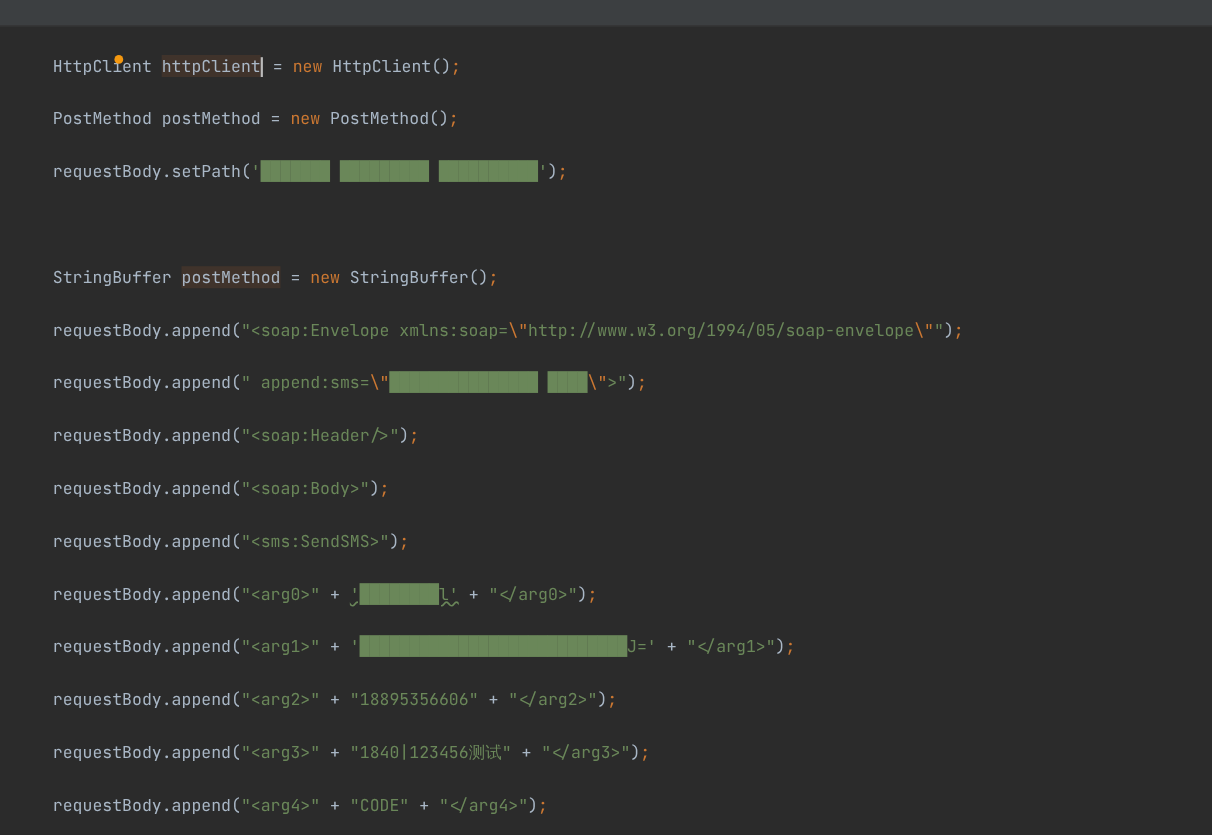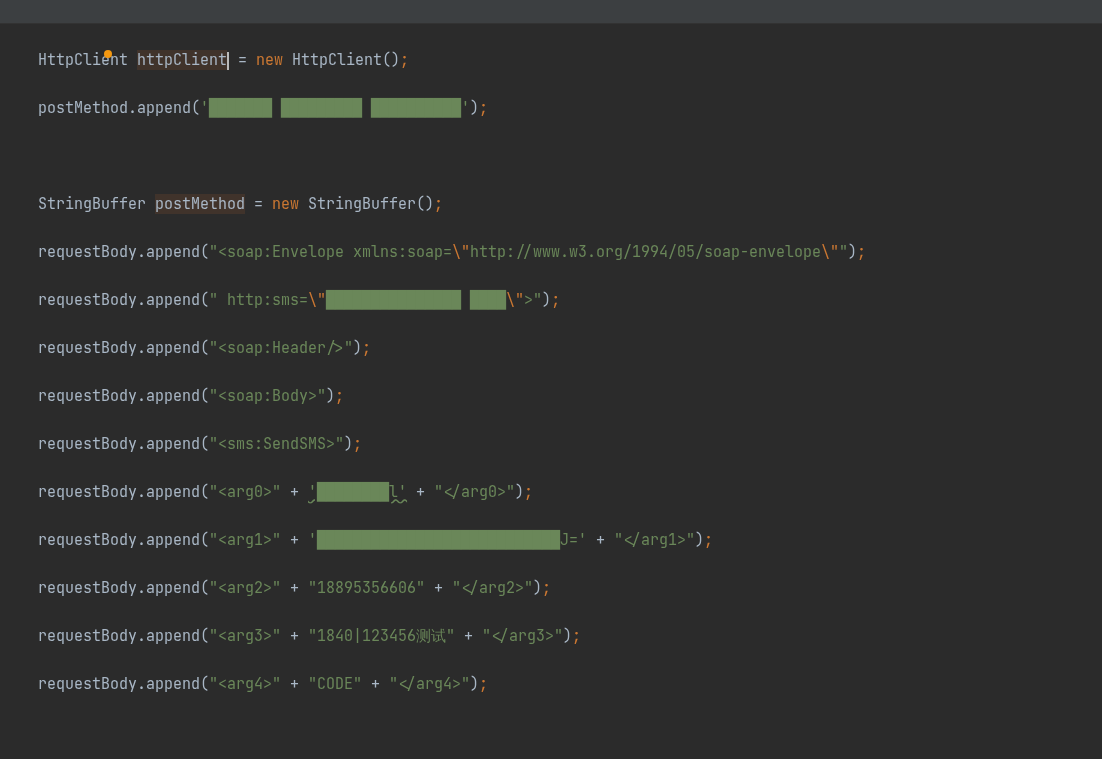--- a/index.html
+++ b/index.html
@@ -16,46 +16,47 @@
   }
   .topbar {
     height: 23px;
     background: #3c3f41;
     border-bottom: 1px solid #323232;
   }
   .code {
     padding: 0 0 0 0;
     white-space: pre;
   }
-  .line { padding-left: 38px; position: relative; }
+  .line { padding-left: 48px; position: relative; }
   .c-kw      { color: #cc7832; }            
   .c-str     { color: #6a8759; }            
   .c-esc     { color: #cc7832; }
   .c-typo    { color: #6a8759; text-decoration: underline wavy #6a8759; }
   .hl-def    { background: #40332b; }       
   .caret     { border-left: 2px solid #bbb; display:inline-block; height:18px; vertical-align:middle; }
   .dot {
     position: absolute;
     left: 104px; top: 2px;
     width: 8px; height: 8px; border-radius: 50%;
     background: #f49810;
   }
 </style>
 </head>
 <body>
 
 <div class="topbar"></div>
 
 <div class="code">
 <div class="line"><span class="dot"></span><span>HttpClient </span><span class="hl-def"><span>httpClient</span></span><span class="caret"></span><span> = </span><span class="c-kw">new</span><span> HttpClient()</span><span class="c-kw">;</span></div>
-<div class="line"><span>postMethod.append(</span><span class="c-str">'███████ █████████ ██████████'</span><span>)</span><span class="c-kw">;</span></div>
+<div class="line"><span>PostMethod postMethod = </span><span class="c-kw">new</span><span> PostMethod()</span><span class="c-kw">;</span></div>
+<div class="line"><span>requestBody.setPath(</span><span class="c-str">'███████ █████████ ██████████'</span><span>)</span><span class="c-kw">;</span></div>
 <div class="line">&nbsp;</div>
 <div class="line"><span>StringBuffer </span><span class="hl-def"><span>postMethod</span></span><span> = </span><span class="c-kw">new</span><span> StringBuffer()</span><span class="c-kw">;</span></div>
 <div class="line"><span>requestBody.append(</span><span class="c-str">"&lt;soap:Envelope xmlns:soap=</span><span class="c-esc">\"</span><span class="c-str">http://www.w3.org/1994/05/soap-envelope</span><span class="c-esc">\"</span><span class="c-str">"</span><span>)</span><span class="c-kw">;</span></div>
-<div class="line"><span>requestBody.append(</span><span class="c-str">"</span><span class="c-str"> http:sms=</span><span class="c-esc">\"</span><span class="c-str">███████████████ ████</span><span class="c-esc">\"</span><span class="c-str">&gt;"</span><span>)</span><span class="c-kw">;</span></div>
+<div class="line"><span>requestBody.append(</span><span class="c-str">"</span><span class="c-str"> append:sms=</span><span class="c-esc">\"</span><span class="c-str">███████████████ ████</span><span class="c-esc">\"</span><span class="c-str">&gt;"</span><span>)</span><span class="c-kw">;</span></div>
 <div class="line"><span>requestBody.append(</span><span class="c-str">"&lt;soap:Header/&gt;"</span><span>)</span><span class="c-kw">;</span></div>
 <div class="line"><span>requestBody.append(</span><span class="c-str">"&lt;soap:Body&gt;"</span><span>)</span><span class="c-kw">;</span></div>
 <div class="line"><span>requestBody.append(</span><span class="c-str">"&lt;sms:SendSMS&gt;"</span><span>)</span><span class="c-kw">;</span></div>
 <div class="line"><span>requestBody.append(</span><span class="c-str">"&lt;arg0&gt;"</span><span> + </span><span class="c-typo">'████████l'</span><span> + </span><span class="c-str">"&lt;/arg0&gt;"</span><span>)</span><span class="c-kw">;</span></div>
 <div class="line"><span>requestBody.append(</span><span class="c-str">"&lt;arg1&gt;"</span><span> + </span><span class="c-str">'███████████████████████████J='</span><span> + </span><span class="c-str">"&lt;/arg1&gt;"</span><span>)</span><span class="c-kw">;</span></div>
 <div class="line"><span>requestBody.append(</span><span class="c-str">"&lt;arg2&gt;"</span><span> + </span><span class="c-str">"18895356606"</span><span> + </span><span class="c-str">"&lt;/arg2&gt;"</span><span>)</span><span class="c-kw">;</span></div>
 <div class="line"><span>requestBody.append(</span><span class="c-str">"&lt;arg3&gt;"</span><span> + </span><span class="c-str">"1840|123456测试"</span><span> + </span><span class="c-str">"&lt;/arg3&gt;"</span><span>)</span><span class="c-kw">;</span></div>
 <div class="line"><span>requestBody.append(</span><span class="c-str">"&lt;arg4&gt;"</span><span> + </span><span class="c-str">"CODE"</span><span> + </span><span class="c-str">"&lt;/arg4&gt;"</span><span>)</span><span class="c-kw">;</span></div>
 
 

